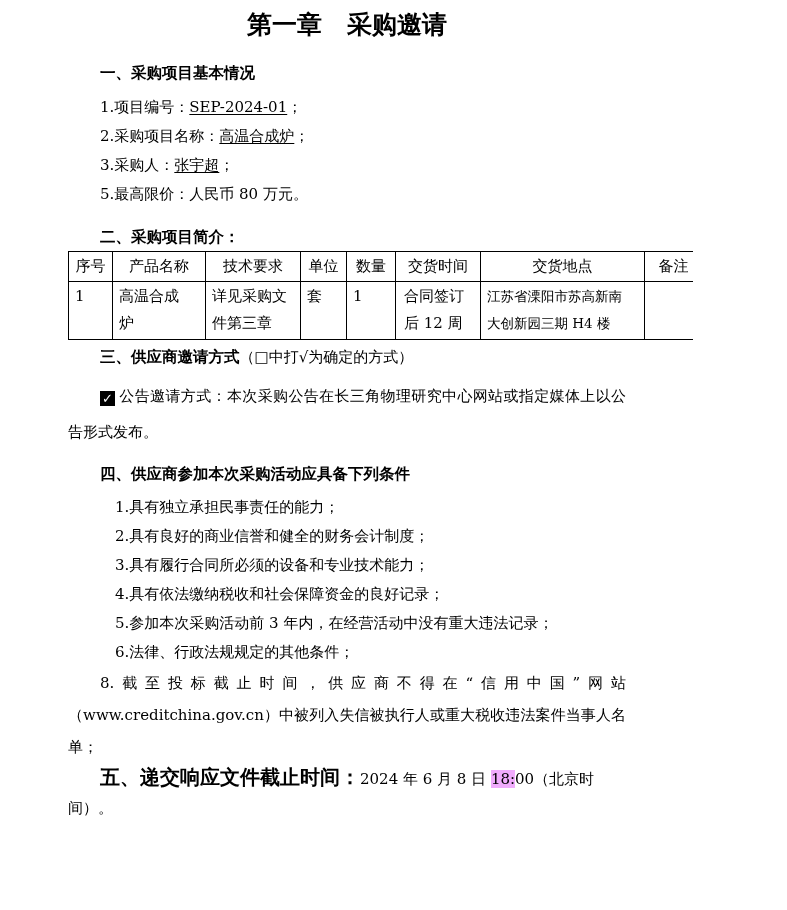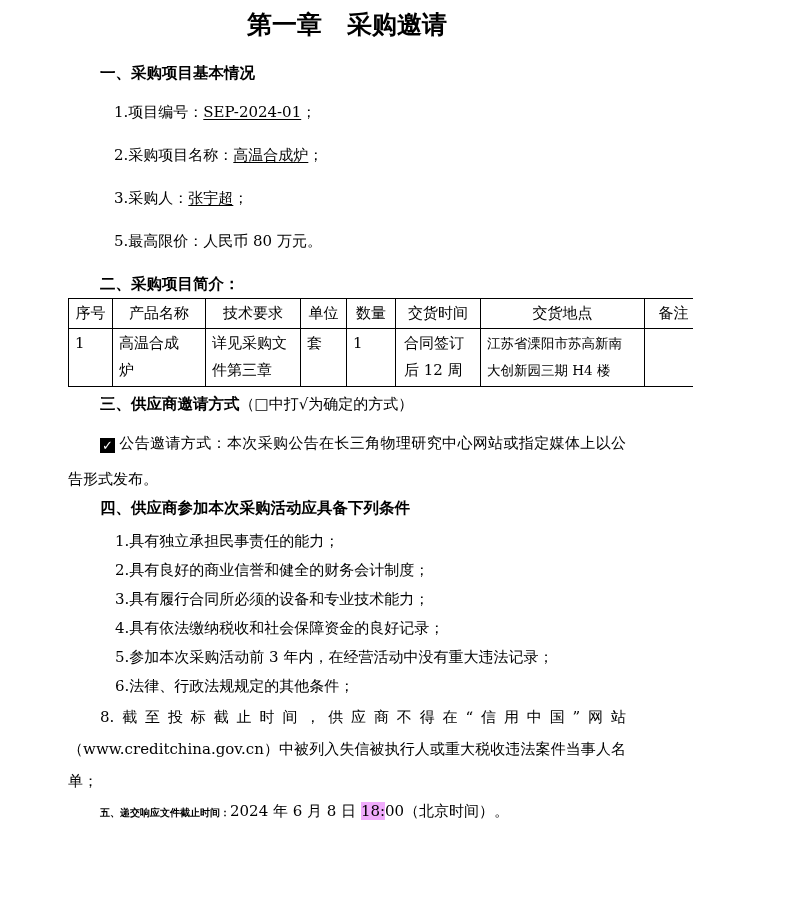--- a/index.html
+++ b/index.html
@@ -30,21 +30,21 @@
     line-height: 22px;
     padding-left: 32px;
   }
   .sh .note {
     font-family: "DejaVu Serif", "Liberation Serif", serif;
     font-weight: normal;
     font-size: 15px;
   }
   #s1h { margin-top: 20px; }
   .list1 { margin-top: 9px; }
-  .list1 p { margin: 14px; line-height: 29px; text-indent: 32px; }
+  .list1 p { margin: 0; line-height: 29px; text-indent: 32px; }
   #s2h { margin-top: 17px; }
   table.spec {
     margin-top: 3px;
     border-collapse: collapse;
     table-layout: fixed;
     width: 634px;
     font-size: 15px;
   }
   table.spec th, table.spec td { border: 1.5px solid #000; }
   table.spec th {
@@ -65,31 +65,31 @@
   td.delivery-time { padding-left: 8px !important; }
   td.delivery-place { font-size: 13.5px; }
   #s3h { margin-top: 6px; }
   .para {
     margin: 10px 0 0 0;
     line-height: 36px;
     text-indent: 32px;
     text-align: justify;
   }
   #opt2 { margin-top: 4px; line-height: 35px; }
-  #s4h { margin-top: 0; }
+  #s4h { margin-top: 13px; }
   .list4 { margin-top: 8px; }
   .list4 p { margin: 0; line-height: 29px; text-align: justify; }
   .ind47 { text-indent: 47px; }
   .ind32 { text-indent: 32px; }
   #item8 { line-height: 32px; }
   #s5 { margin: 0; line-height: 29px; text-indent: 32px; }
   .blabel {
     font-family: "DejaVu Sans", "Liberation Sans", sans-serif;
     font-weight: bold;
-    font-size: 10px;
+    font-size: 20px;
   }
   .cbx {
     display: inline-block;
     width: 15px;
     height: 15px;
     border: 1.6px solid #000;
     text-align: center;
     vertical-align: -2px;
     margin-right: 4px;
     line-height: 13px;

